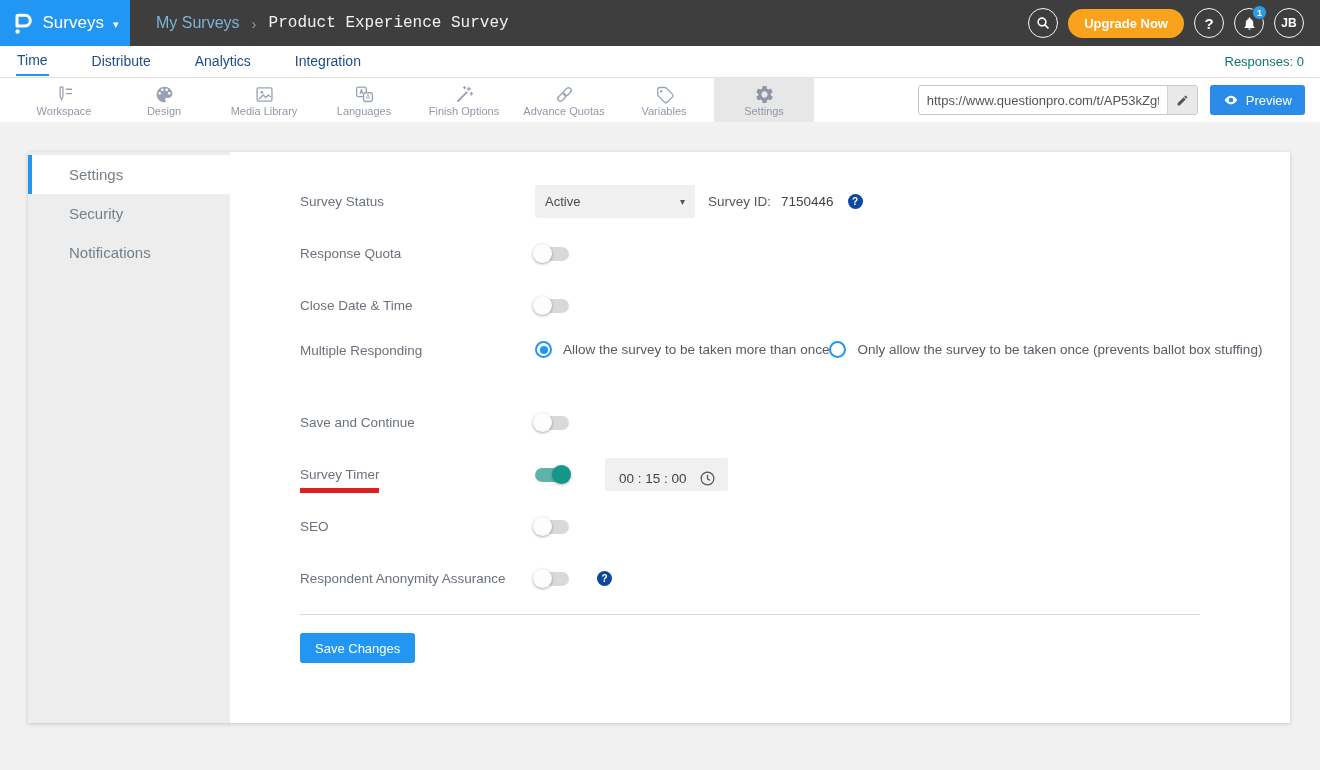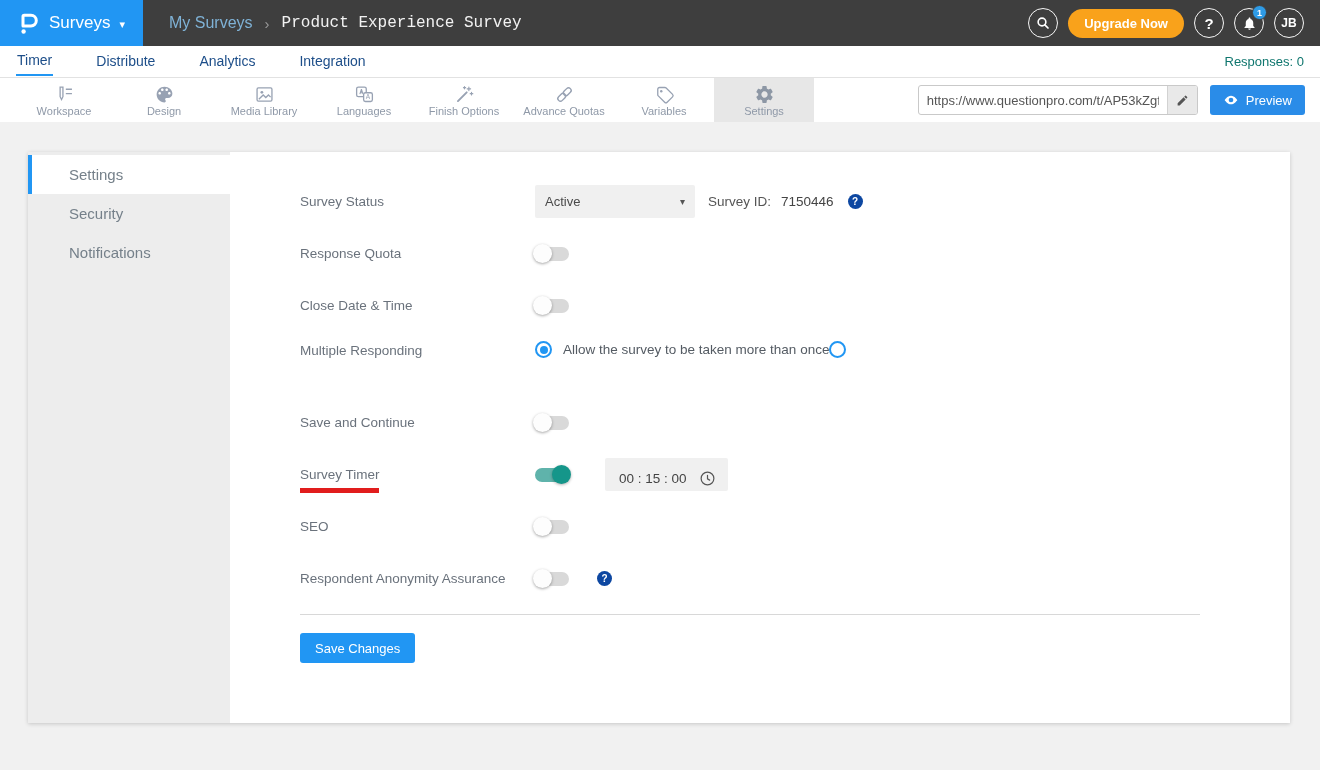--- a/index.html
+++ b/index.html
@@ -1,21 +1,21 @@
 <!DOCTYPE html>
 <html><head>
 <meta charset="utf-8">
 <style>
   * { margin:0; padding:0; box-sizing:border-box; }
   html,body { width:1320px; height:770px; overflow:hidden;
     font-family:"Liberation Sans", sans-serif; background:#f1f1f1; }
 
   
   .header { height:46px; background:#3e3e3e; display:flex; align-items:stretch; color:#fff; }
-  .logo-block { width:143px; background:#2196f3; display:flex; align-items:center; justify-content:center; gap:9px; cursor:pointer; }
+  .logo-block { width:130px; background:#2196f3; display:flex; align-items:center; justify-content:center; gap:9px; cursor:pointer; }
   .logo-mark { width:22px; height:26px; }
   .logo-block .app-name { font-size:17px; color:#fff; }
   .logo-block .caret { font-size:11px; color:#fff; margin-top:2px; }
   .breadcrumb { display:flex; align-items:center; gap:12px; margin-left:26px; font-size:16px; }
   .crumb-parent { color:#7fb2d6; cursor:pointer; }
   .crumb-sep { color:#9a9a9a; font-size:15px; }
   .crumb-current { color:#f2f2f2;font-family:Liberation Mono, monospace; }
   .header-right { margin-left:auto; display:flex; align-items:center; gap:10px; padding-right:16px; }
   .circle-btn { width:30px; height:30px; border:1.6px solid rgba(255,255,255,.95); border-radius:50%;
     display:flex; align-items:center; justify-content:center; cursor:pointer; position:relative;
@@ -120,21 +120,21 @@
       </svg>
       <span class="badge">1</span>
     </div>
     <div class="circle-btn" style="font-size:12px;">
       <span>JB</span>
     </div>
   </div>
 </div>
 
 <div class="nav-row">
-  <span class="nav-tab active">Timer</span>
+  <span class="nav-tab active">Time</span>
   <span class="nav-tab">Distribute</span>
   <span class="nav-tab">Analytics</span>
   <span class="nav-tab">Integration</span>
   <span class="responses">Responses: 0</span>
 </div>
 
 <div class="toolbar">
   <div class="tool-item">
     <svg viewBox="0 0 24 24">
       <path d="M7 3.5v11l1.6 3.2L10.2 14.5v-11z" fill="none" stroke="#98a2b3" stroke-width="1.5"></path>
@@ -257,20 +257,21 @@
     
     <div class="row" style="align-items:flex-start; margin-bottom:32px;">
       <span class="row-label" style="margin-top:2px;">Multiple Responding</span>
       <div class="radio-group">
         <div class="radio-opt">
           <span class="radio on"></span>
           <span class="radio-label">Allow the survey to be taken more than once</span>
         </div>
         <div class="radio-opt">
           <span class="radio"></span>
+          <span class="radio-label">Only allow the survey to be taken once (prevents ballot box stuffing)</span>
         </div>
       </div>
     </div>
 
     
     <div class="row">
       <span class="row-label">Save and Continue</span>
       <div class="toggle"></div>
     </div>
 

